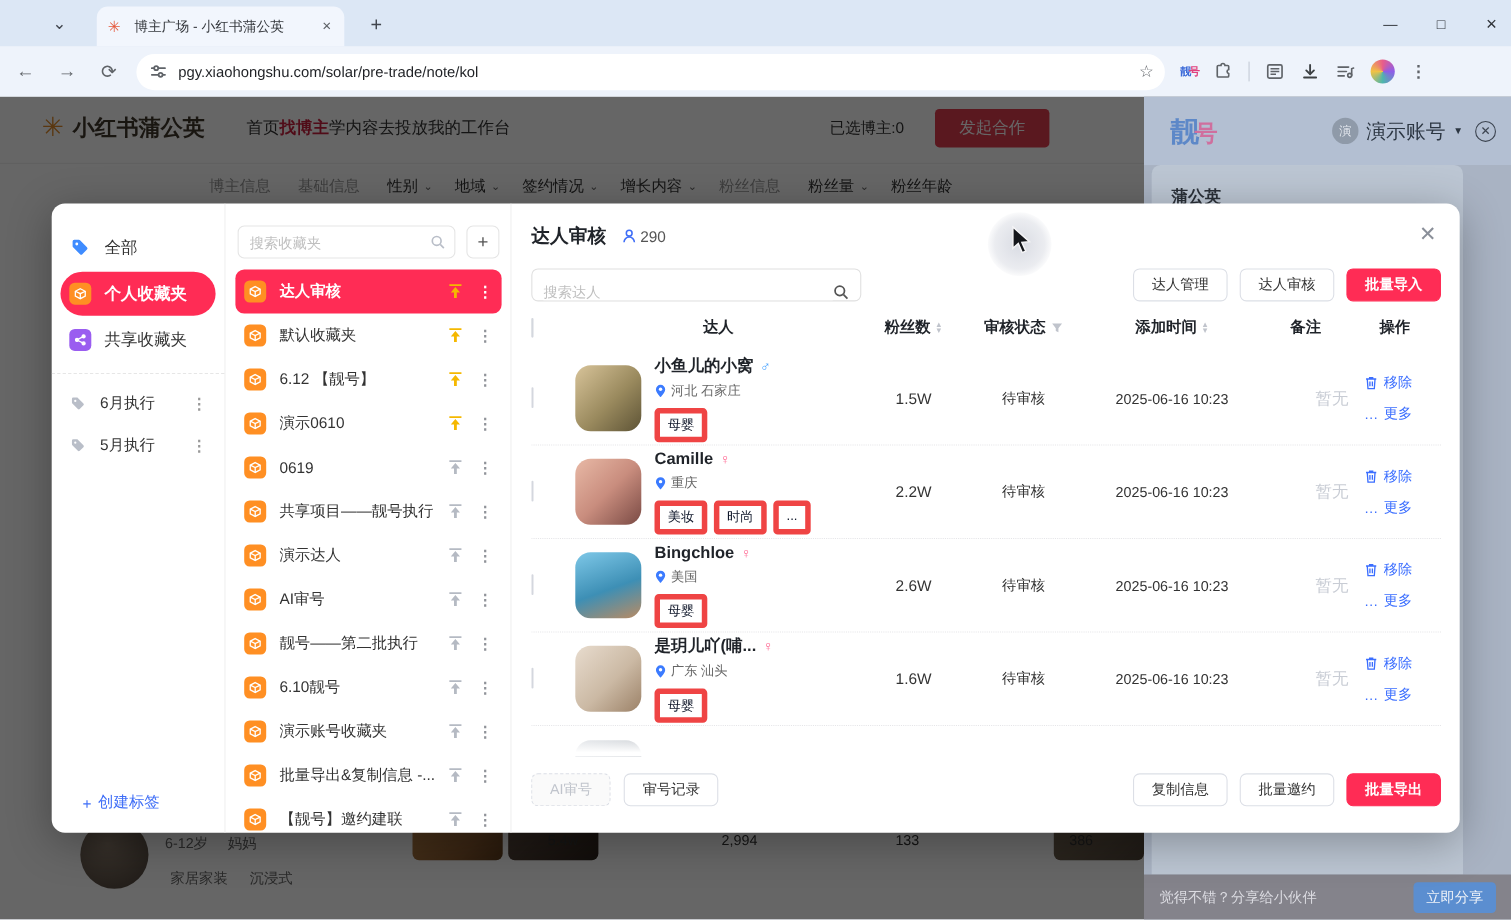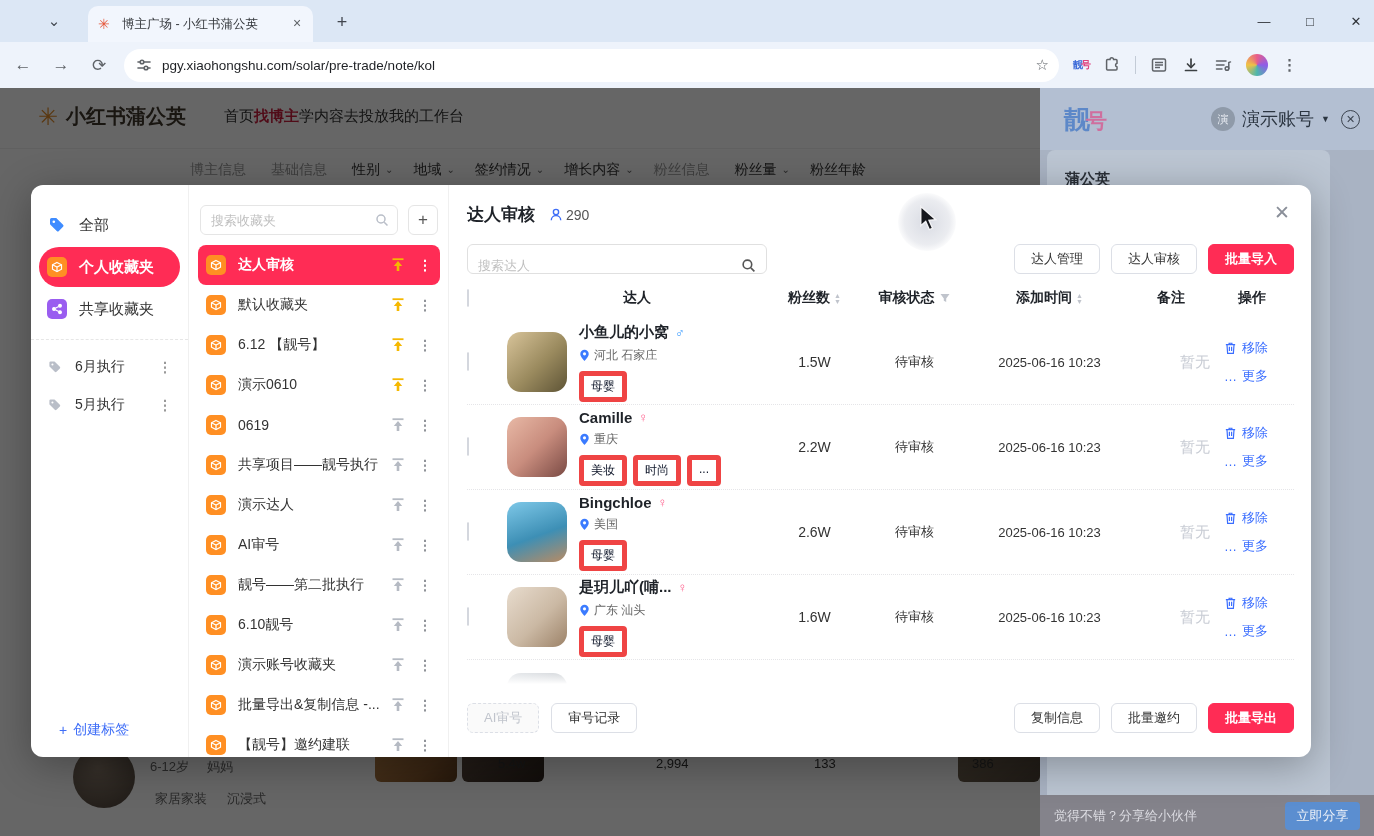--- a/index.html
+++ b/index.html
@@ -79,21 +79,21 @@
   .ext-close { position:absolute; right:14px; width:19px; height:19px; border:1.5px solid #3c4450; border-radius:50%;
                color:#3c4450; font-size:11px; display:flex; align-items:center; justify-content:center; }
   .ext-card { position:absolute; left:7px; top:62px; width:283px; height:645px; background:#bcc6d3; border-radius:8px 8px 0 0; }
   .ext-card-title { position:absolute; left:18px; top:20px; font-size:15px; font-weight:bold; color:#2a3038; }
   .ext-share { position:absolute; left:0; bottom:0; width:334px; height:41px; background:#84838b; display:flex; align-items:center; }
   .ext-share-text { margin-left:14px; font-size:13px; color:#dcdce2; }
   .ext-share-btn { position:absolute; right:14px; width:75px; height:28px; background:#5b8ed0; border:none; border-radius:4px;
                    color:#eef2f8; font-size:13px; }
 
   
-  .modal { position:absolute; left:31px; top:185px; width:1280px; height:572px; background:#fff; border-radius:12px;
+  .modal { position:absolute; left:47px; top:185px; width:1280px; height:572px; background:#fff; border-radius:12px;
            z-index:4; box-shadow:0 8px 40px rgba(0,0,0,.3); overflow:hidden; }
 
   
   .m-side { position:absolute; left:0; top:0; width:158px; height:572px; border-right:1px solid #f0f0f0; }
   .side-item { display:flex; align-items:center; height:40px; margin:2px 8px; padding:0 8px; border-radius:20px; font-size:15px; color:#333; }
   .side-item .lbl { margin-left:12px; }
   .side-item.active { background:#ff2c55; color:#fff; font-weight:bold; }
   .side-item:first-child { margin-top:20px; }
   .ic-sq { width:20px; height:20px; border-radius:5px; display:flex; align-items:center; justify-content:center; flex:0 0 auto; }
   .ic-orange { background:#ff8f23; } .ic-purple { background:#9a5df0; }
@@ -260,20 +260,24 @@
 
         <span class="active">找博主</span>
 
         <span>学内容</span>
 
         <span>去投放</span>
 
         <span>我的工作台</span>
 
     </div>
+    <div class="hdr-right">
+      <span class="sel-info">已选博主:0</span>
+      <button class="cta-btn">发起合作</button>
+    </div>
   </div>
   <div class="filter-row">
 
       <span class="filter-item muted">
         <span>博主信息</span>
         <span class="filter-caret"></span>
       </span>
 
       <span class="filter-item muted">
         <span>基础信息</span>

